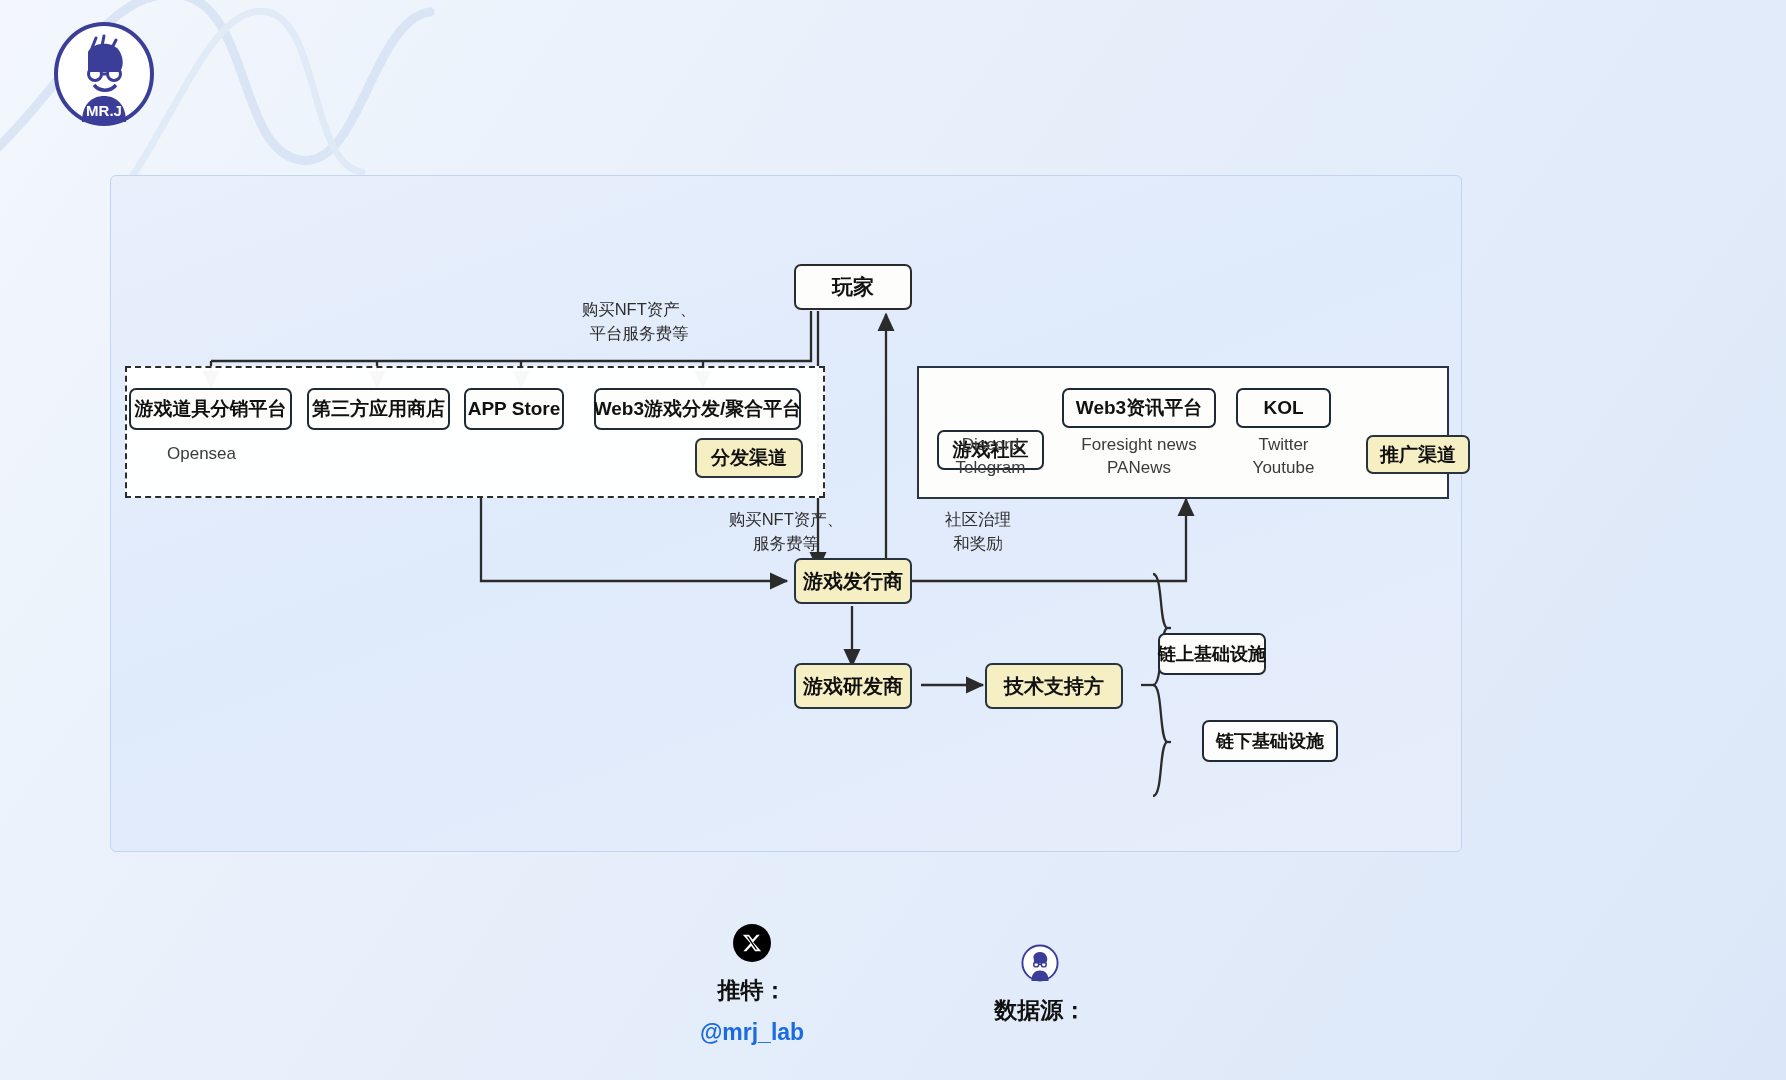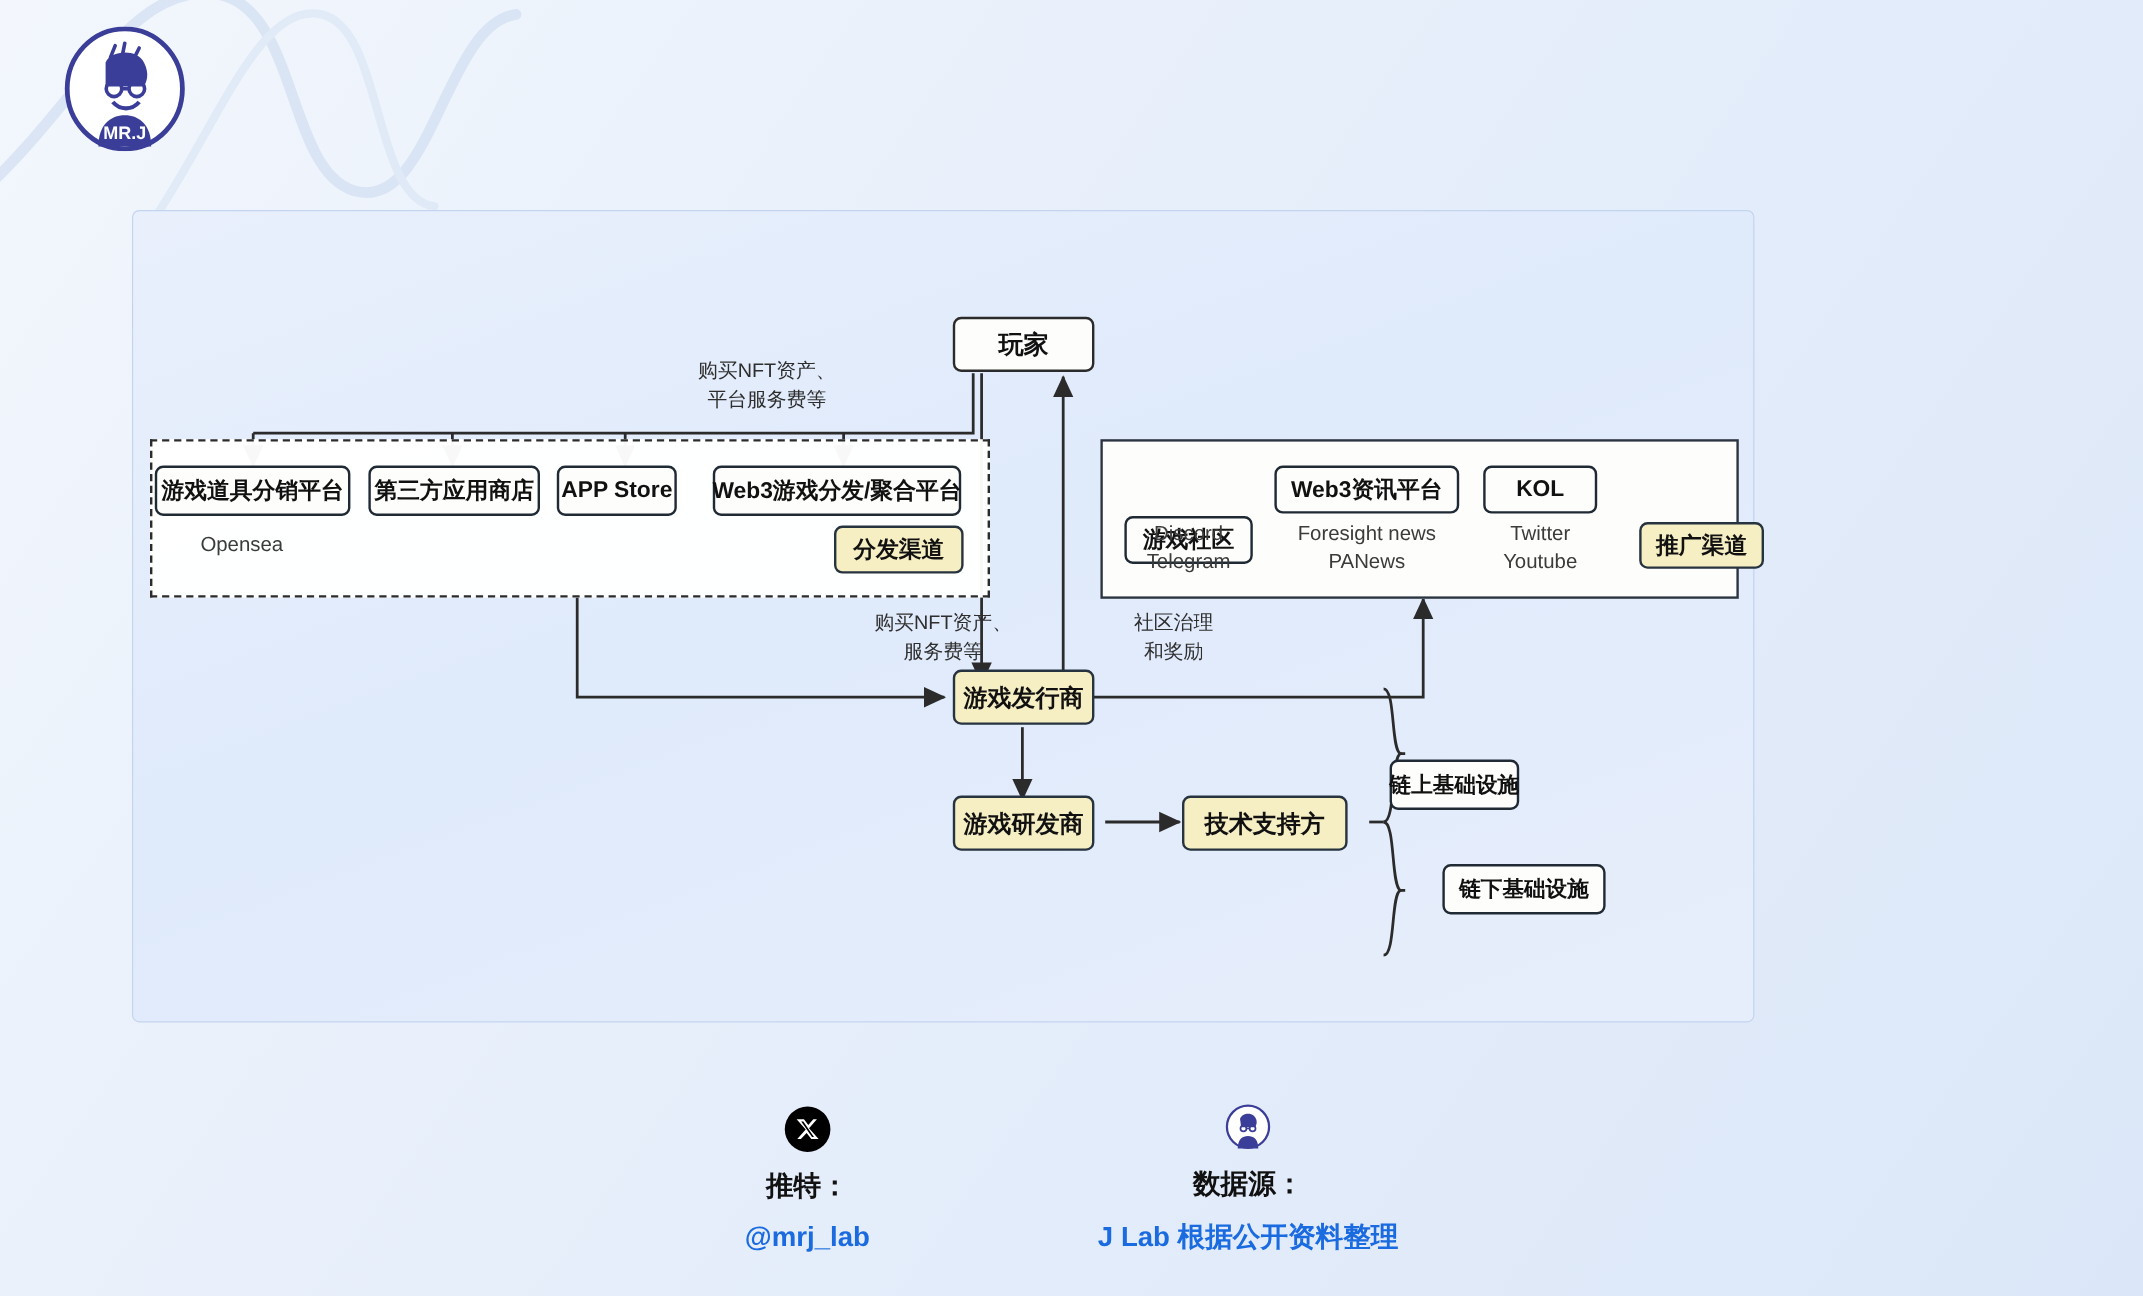--- a/index.html
+++ b/index.html
@@ -307,15 +307,14 @@
   <div class="foot-item">
     <svg class="mini-logo" viewBox="0 0 40 40">
       <circle cx="20" cy="20" r="18.5" fill="#ffffff" stroke="#3b3e98" stroke-width="2"></circle>
       <path d="M13 13 C 15 7, 25 7, 27 13 C 28.5 17, 27 19, 26 20.5 L 14 20.5 Z" fill="#3b3e98"></path>
       <circle cx="16" cy="21.5" r="2.6" fill="none" stroke="#3b3e98" stroke-width="1.5"></circle>
       <circle cx="24" cy="21.5" r="2.6" fill="none" stroke="#3b3e98" stroke-width="1.5"></circle>
       <path d="M18.6 21.5 L21.4 21.5" stroke="#3b3e98" stroke-width="1.5"></path>
       <path d="M11 39 C 11 31, 15 28, 20 28 C 25 28, 29 31, 29 39 Z" fill="#3b3e98"></path>
     </svg>
     <span>数据源：</span>
-    <span class="foot-link">J Lab 根据公开资料整理</span>
   </div>
 </div>
 
 </body></html>

